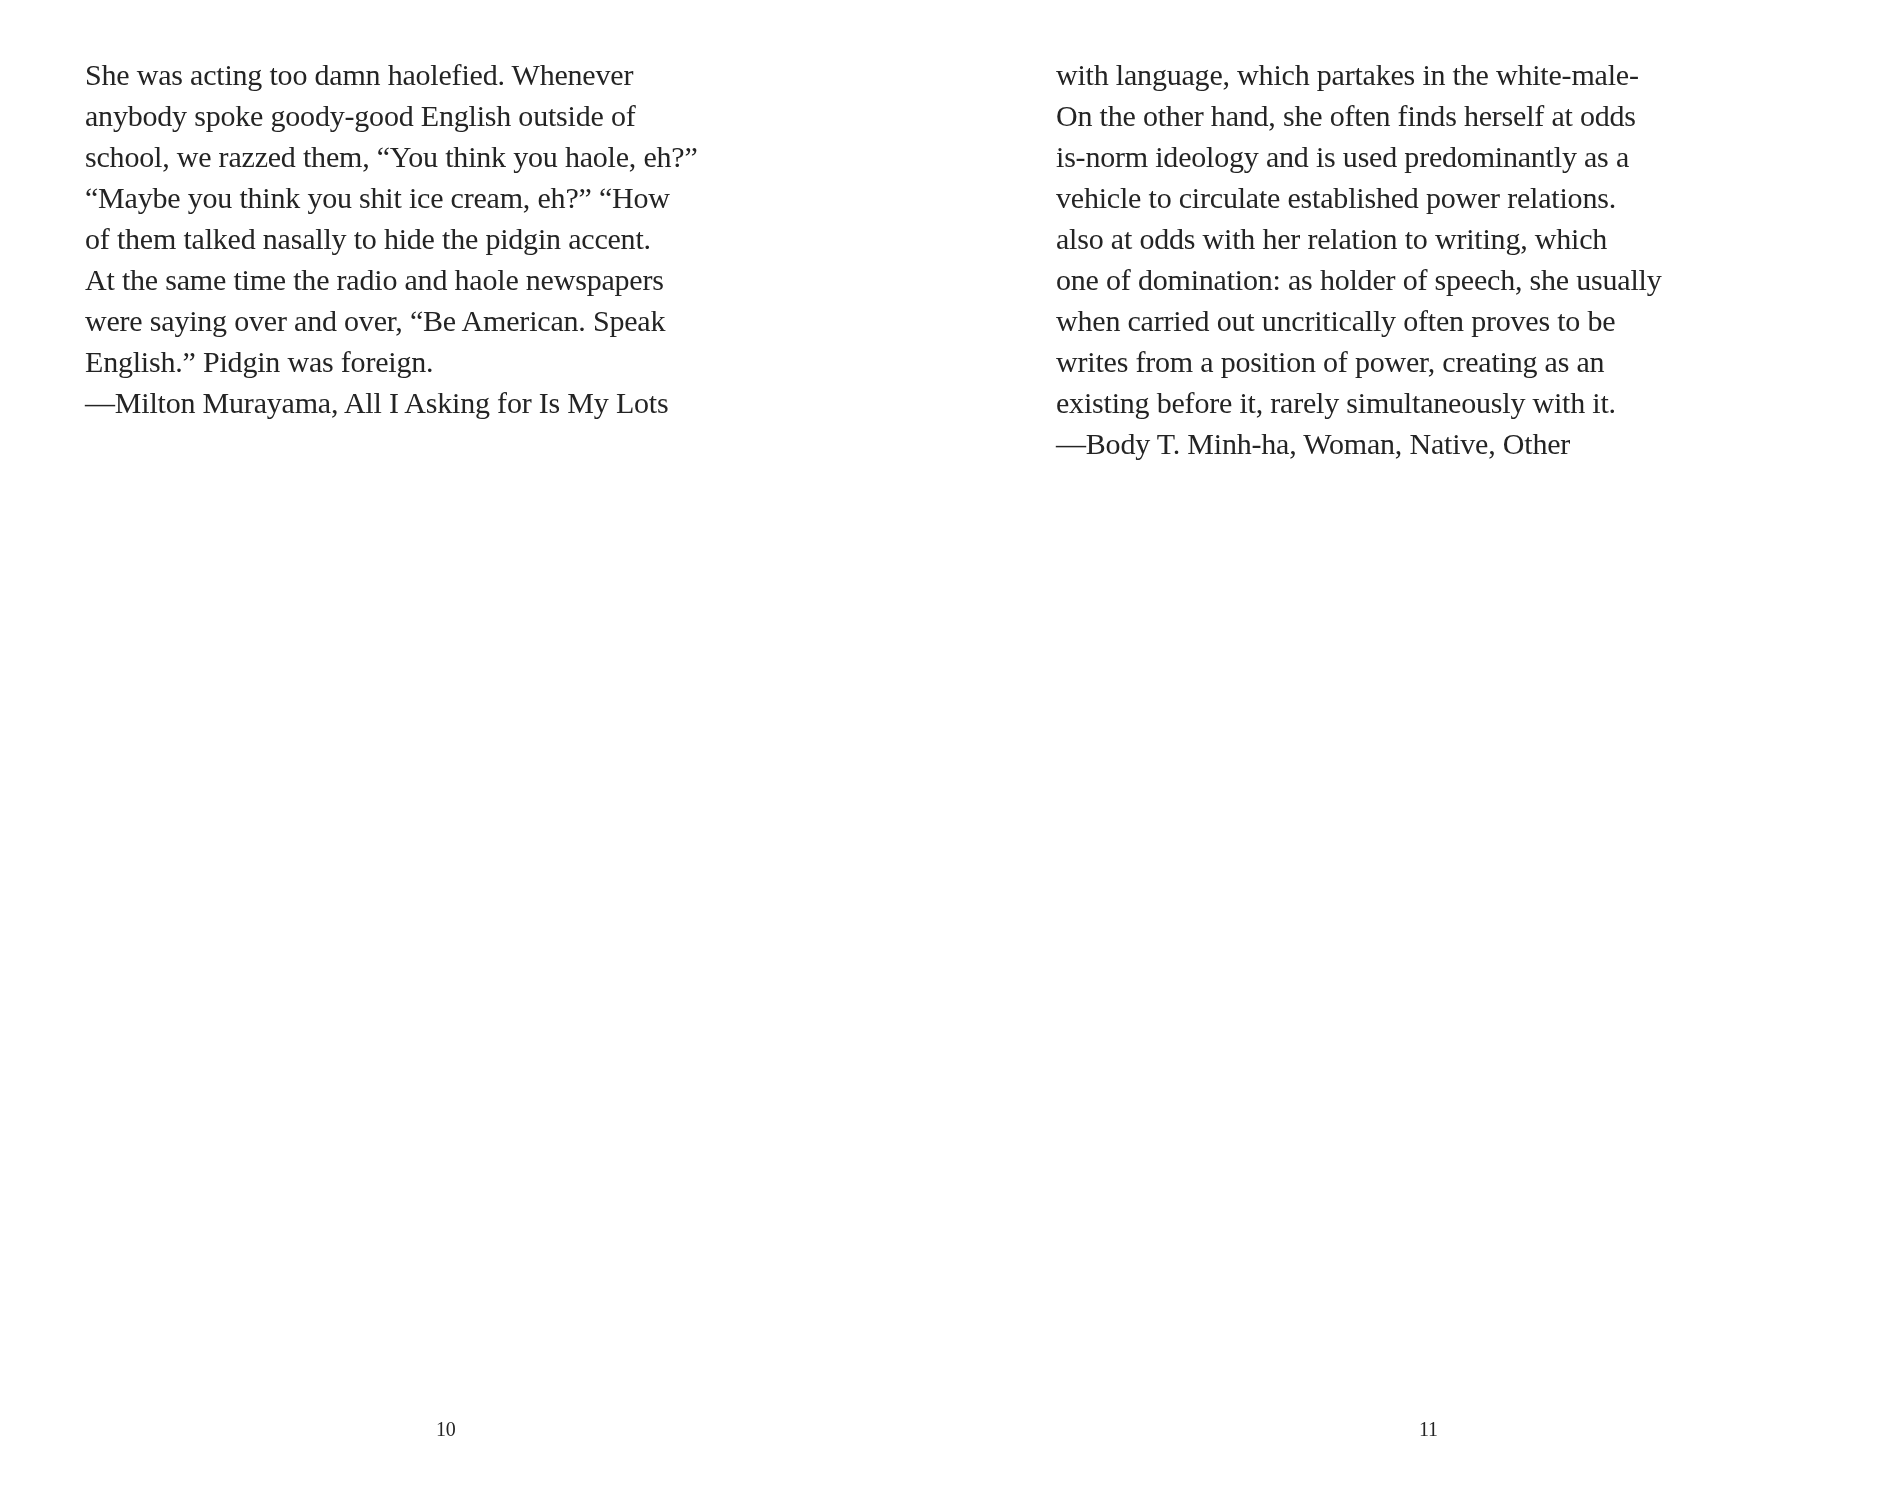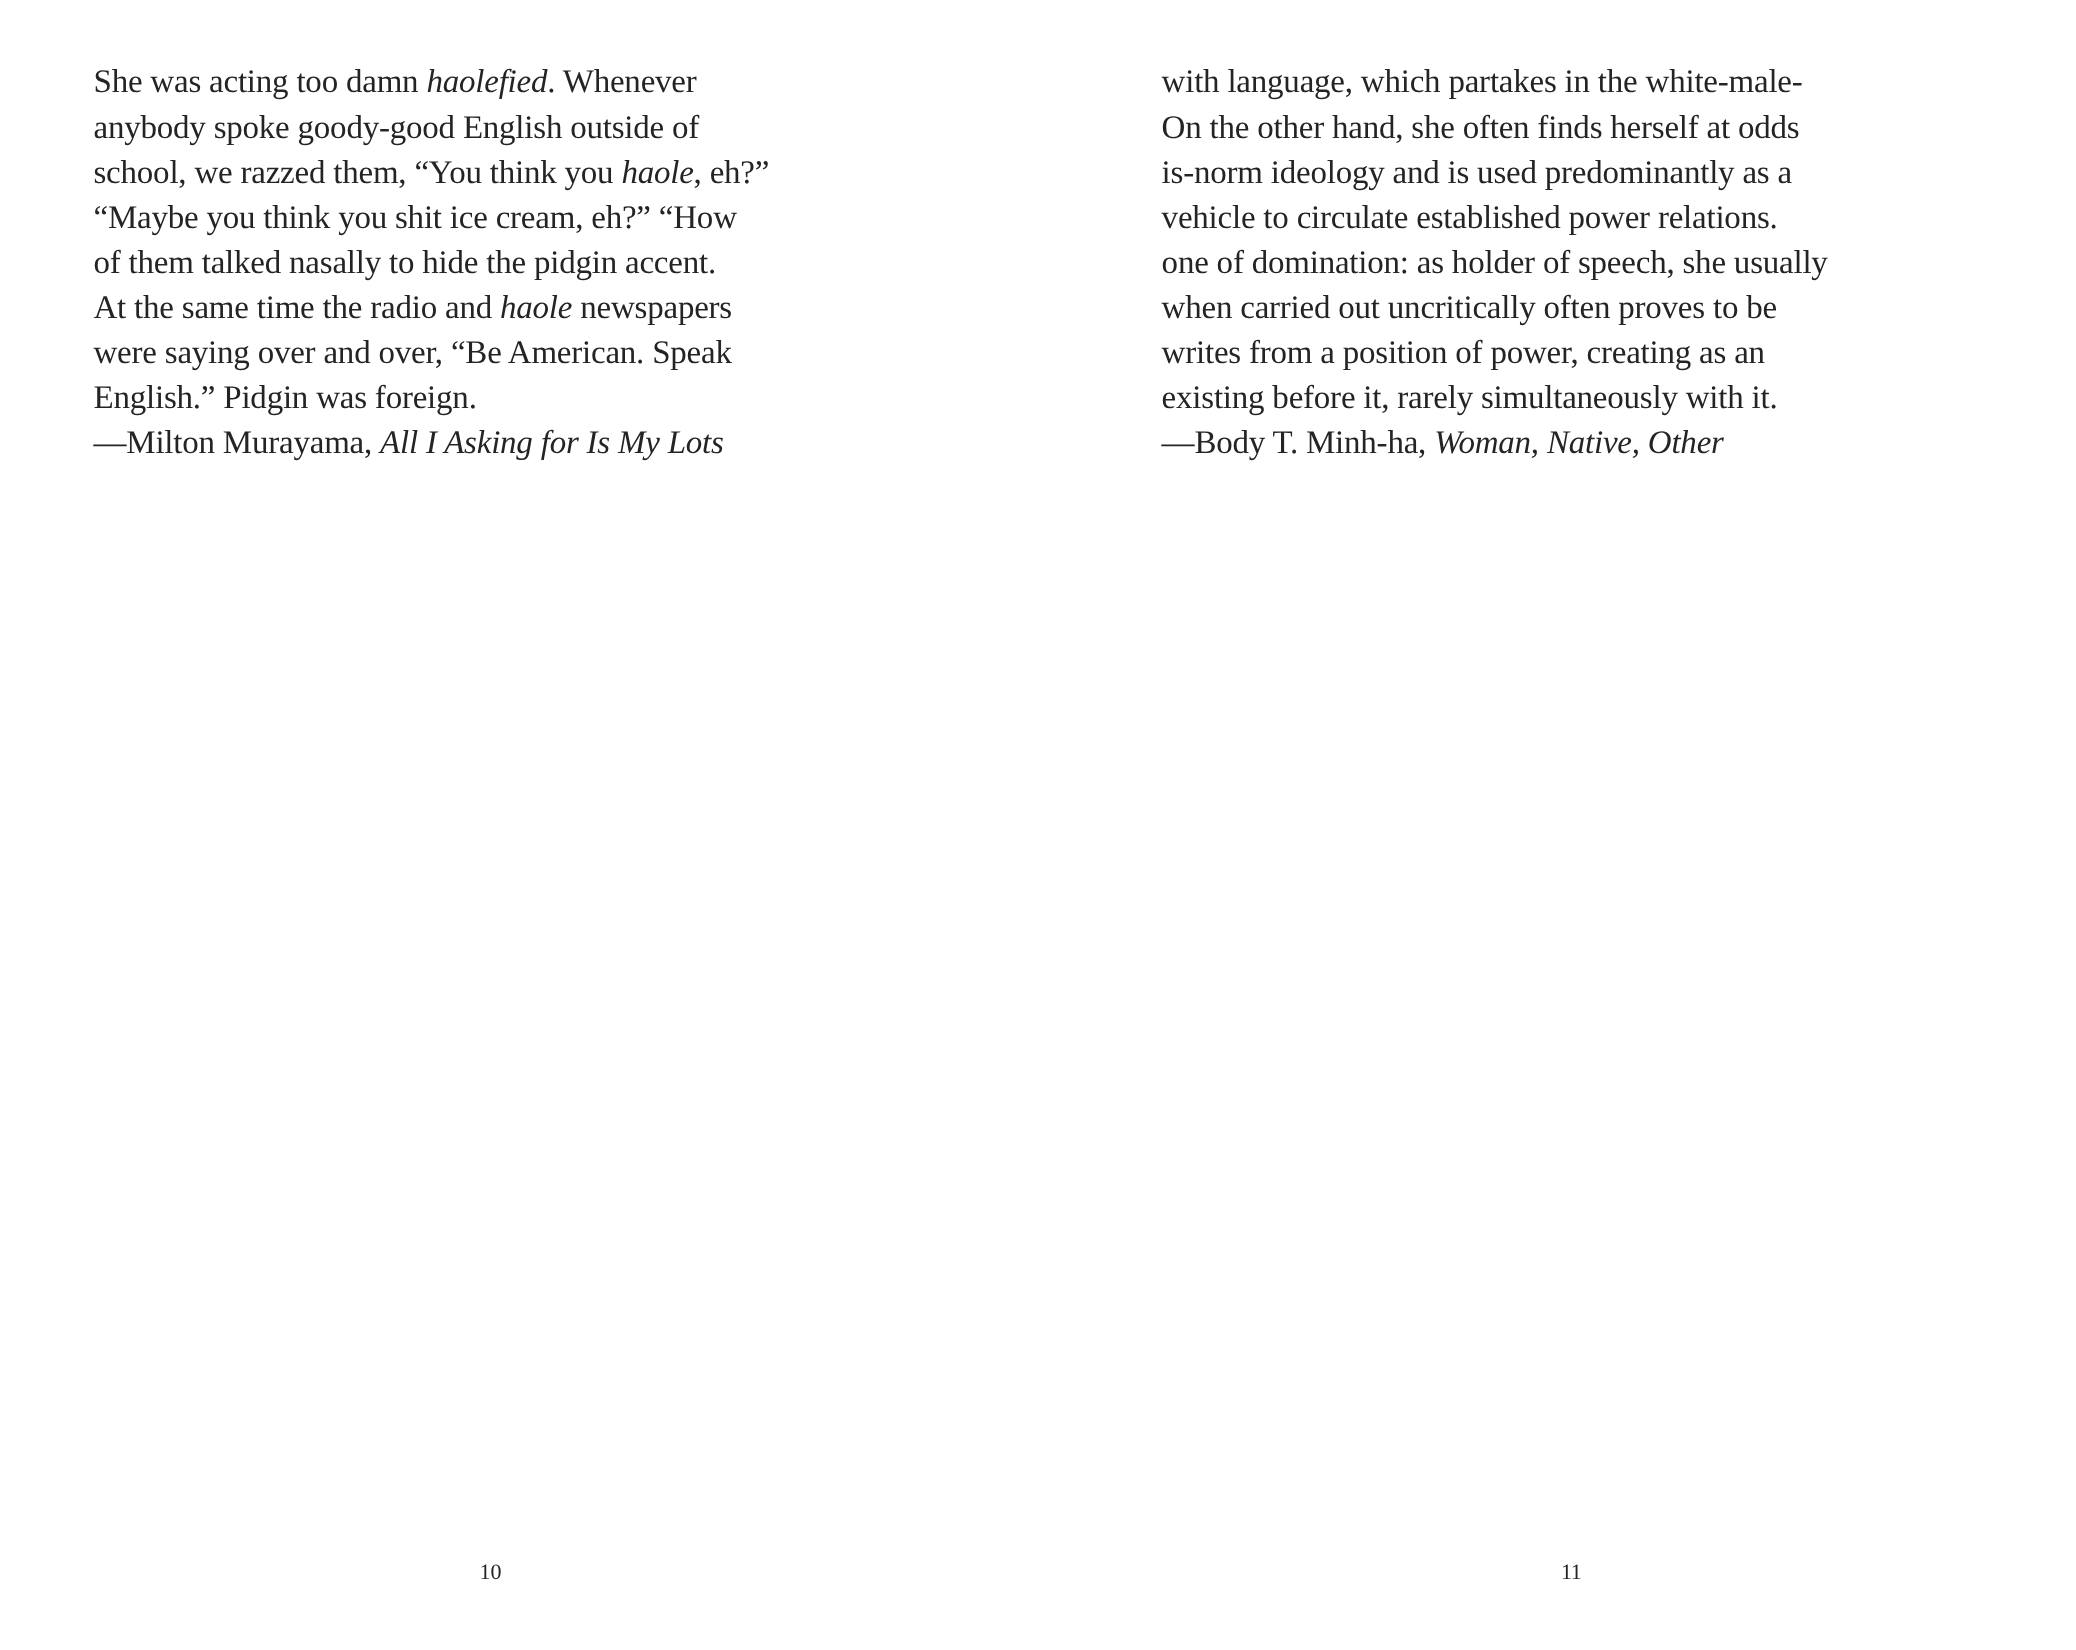--- a/index.html
+++ b/index.html
@@ -19,21 +19,21 @@
   .quote {
     position: absolute;
     top: 54px;
     font-size: 30px;
     line-height: 41px;
     letter-spacing: -0.2px;
   }
   .quote-left  { left: 85px;   width: 800px; }
   .quote-right { left: 1056px; width: 800px; }
   .quote-line  { white-space: nowrap; }
-  .quote-line .italic { font-style: italic; }
+  .quote-line .italic { }
   .page-number {
     position: absolute;
     top: 1412px;
     font-size: 20px;
     line-height: 34px;
     letter-spacing: -0.2px;
   }
   .page-number-left  { left: 436px; }
   .page-number-right { left: 1419px; }
 </style>
@@ -52,20 +52,21 @@
       <div class="quote-line"><span>were saying over and over, “Be American. Speak</span></div>
       <div class="quote-line"><span>English.” Pidgin was foreign.</span></div>
       <div class="quote-line"><span>—Milton Murayama, </span><span class="italic">All I Asking for Is My Lots</span></div>
     </div>
 
   <div class="quote quote-right">
       <div class="quote-line"><span>with language, which partakes in the white-male-</span></div>
       <div class="quote-line"><span>On the other hand, she often finds herself at odds</span></div>
       <div class="quote-line"><span>is-norm ideology and is used predominantly as a</span></div>
       <div class="quote-line"><span>vehicle to circulate established power relations.</span></div>
+      <div class="quote-line"><span>also at odds with her relation to writing, which</span></div>
       <div class="quote-line"><span>one of domination: as holder of speech, she usually</span></div>
       <div class="quote-line"><span>when carried out uncritically often proves to be</span></div>
       <div class="quote-line"><span>writes from a position of power, creating as an</span></div>
       <div class="quote-line"><span>existing before it, rarely simultaneously with it.</span></div>
       <div class="quote-line"><span>—Body T. Minh-ha, </span><span class="italic">Woman, Native, Other</span></div>
     </div>
 
   <div class="page-number page-number-left">10</div>
 
   <div class="page-number page-number-right">11</div>

